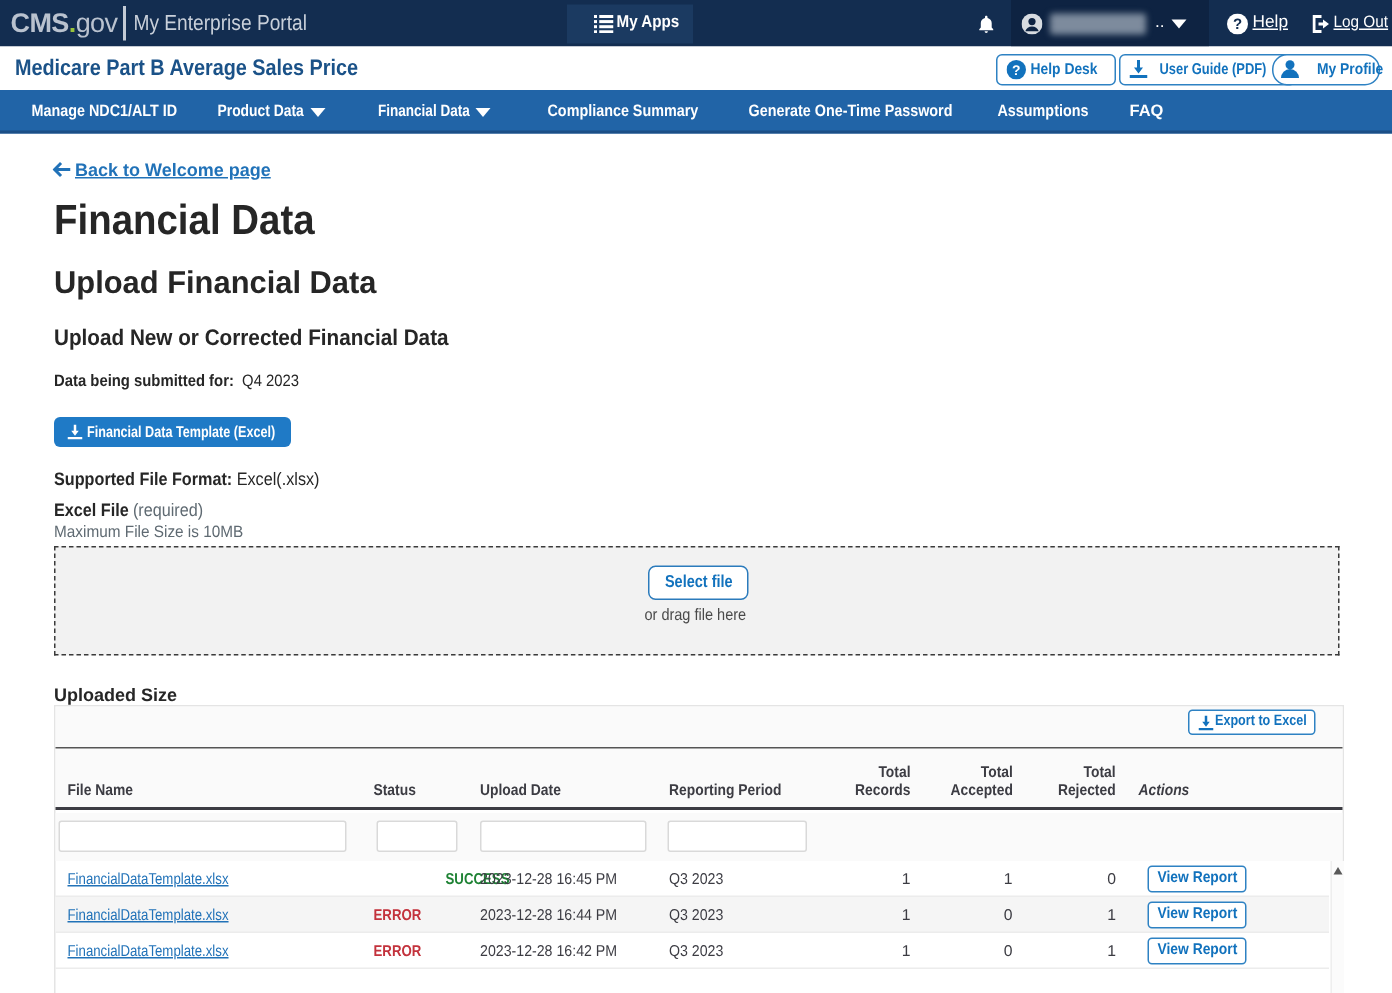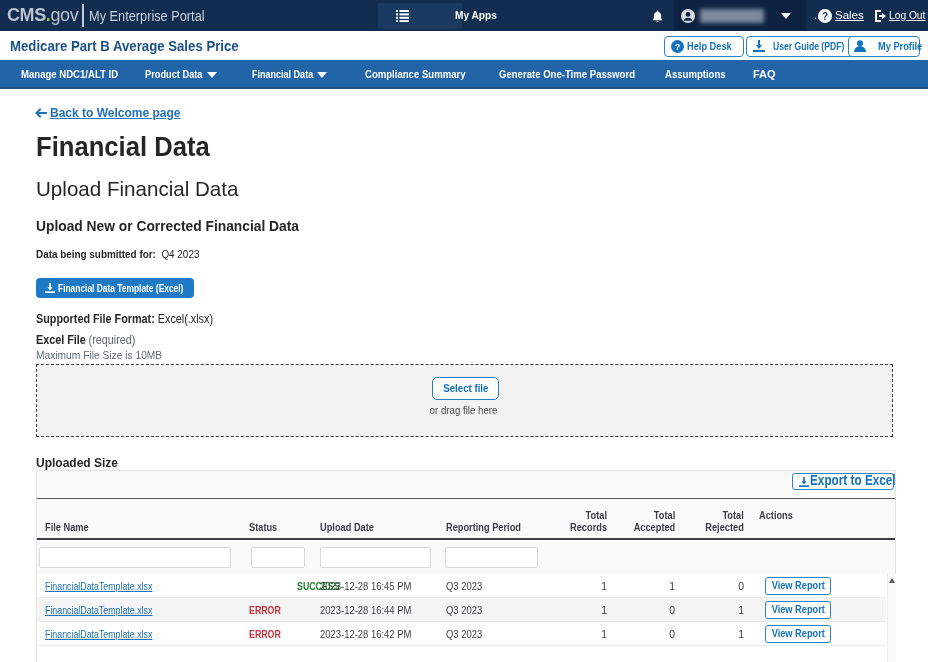--- a/index.html
+++ b/index.html
@@ -10,54 +10,54 @@
   .sc { display:inline-block; transform:scaleX(var(--sx,.88)); transform-origin:50% 50%; white-space:nowrap; }
 
   
   .topbar { position:absolute; left:0; top:0; width:928px; height:31px; background:#132d50; color:#fff; }
   .cmslogo { position:absolute; left:7px; top:5px; font-size:18px; color:#b9c2cf; letter-spacing:-0.4px; }
   .cmslogo b { font-weight:700; }
   .cmslogo .dot { color:#98c23c; font-weight:700; }
   .logosep { position:absolute; left:82px; top:4px; width:2px; height:23px; background:#c3cbd6; }
   .portalname { position:absolute; left:89px; top:8px; font-size:14.5px; font-weight:400; color:#c9d0da; }
   .myapps { position:absolute; left:378px; top:3px; width:84px; height:26px; background:#1b3a61; }
-  .topright { color:#fff; font-size:11.5px; white-space:nowrap;margin-left:44px; }
+  .topright { color:#fff; font-size:11.5px; white-space:nowrap; }
   .usersec { position:absolute; left:674px; top:0; width:132px; height:31px; background:#0e2342; }
   .blurbox { position:absolute; left:700px; top:9px; width:64px; height:14px; background:#7d8b9d; border-radius:2px; filter:blur(2px); }
   .hlink { color:#fff; text-decoration:underline; font-size:11.5px; white-space:nowrap; }
 
   
   .titlebar { position:absolute; left:0; top:31px; width:928px; height:29px; background:#fff; }
   .apptitle { position:absolute; left:10px; top:37px; font-size:15px; font-weight:700; color:#1b5288;text-align:center; }
   .tbtn { position:absolute; height:21px; border:1.5px solid #2e82c3; border-radius:4px; background:#fff; color:#1272bd; font-size:10.5px; font-weight:700; line-height:18px; text-align:left; white-space:nowrap; }
 
   
   .nav { position:absolute; left:0; top:60px; width:928px; height:29px; background:#2164a7; border-bottom:2px solid #1c4f86; }
   .navitem { position:absolute; top:68px; white-space:nowrap; color:#fff; font-size:11px; font-weight:700; }
 
   
   .backlink { position:absolute; left:36px; top:105px; color:#2172b8; font-size:12px; font-weight:700; }
   .h1 { position:absolute; left:36px; top:131px; font-size:28px; font-weight:700; color:#262626; }
-  .h2 { position:absolute; left:36px; top:177px; font-size:21px; font-weight:400; color:#262626; }
+  .h2 { position:absolute; left:36px; top:177px; font-size:21px; font-weight:700; color:#262626; }
   .h3 { position:absolute; left:36px; top:217px; font-size:15px; font-weight:700; color:#262626; }
   .subm { position:absolute; left:36px; top:248px; font-size:11px; color:#262626; }
   .bluebtn { position:absolute; left:36px; top:278px; width:158px; height:20px; background:#1f7ac6; border-radius:4px; color:#fff; font-size:10.5px; font-weight:700; line-height:20px; }
   .sff { position:absolute; left:36px; top:312px; font-size:12px; color:#262626; }
   .excelfile { position:absolute; left:36px; top:333px; font-size:11px; color:#262626; }
   .excelfile .req { color:#5f6a72; font-weight:400; }
   .maxsize { position:absolute; left:36px; top:349px; font-size:11px; color:#5f6a72; }
   .dropzone { position:absolute; left:36px; top:364px; width:857px; height:73px; background:#f2f2f2; border:1px dashed #3b3b3b; }
   .selbtn { position:absolute; left:432px; top:377px; width:67px; height:23px; background:#fff; border:1.5px solid #2b7bbc; border-radius:5px; color:#1272bd; font-size:11.5px; font-weight:700; text-align:center; line-height:20px; }
   .dragtxt { position:absolute; left:0; top:404px; width:928px; text-align:center; font-size:11px; color:#4a4a4a; }
   .upfiles { position:absolute; left:36px; top:456px; font-size:12px; font-weight:700; color:#262626; }
 
   
   .tablewrap { position:absolute; left:36px; top:470px; width:860px; height:200px; border:1px solid #e4e4e4; background:#fff; }
   .toolbar { position:absolute; left:0; top:0; width:858px; height:27px; background:#fafafa; }
-  .exportbtn { position:absolute; left:755px; top:2px; width:102px; height:17px; background:#fff; border:1.5px solid #2e82c3; border-radius:3px; color:#1272bd; font-size:14px; font-weight:700; line-height:13px; text-align:left; white-space:nowrap; }
+  .exportbtn { position:absolute; left:755px; top:2px; width:85px; height:17px; background:#fff; border:1.5px solid #2e82c3; border-radius:3px; color:#1272bd; font-size:10px; font-weight:700; line-height:13px; text-align:left; white-space:nowrap; }
   .thead { position:absolute; left:0; top:27px; width:858px; height:42px; background:#fafafa; border-top:1px solid #555; border-bottom:2px solid #3c3c43; }
   .th { position:absolute; font-size:10.5px; font-weight:700; color:#3c3c43; white-space:nowrap; }
   .filterrow { position:absolute; left:0; top:71px; width:858px; height:32px; background:#fafafa; }
   .finput { position:absolute; top:5px; height:21px; background:#fff; border:1px solid #d9d9d9; border-radius:2px; }
   .trow { position:absolute; left:0; width:849px; height:24px; border-bottom:1px solid #ececec; font-size:10.5px; color:#3c3c43; }
   .trow.alt { background:#f5f5f5; }
   .cell { position:absolute; top:6px; white-space:nowrap; }
   .flink { color:#2172b8; text-decoration:underline; }
   .st-ok { color:#1e8234; font-weight:700;margin-left:48px; }
   .st-err { color:#c3323c; font-weight:700; }
@@ -96,42 +96,42 @@
       <circle cx="7" cy="5.4" r="2.4" fill="#0e2342"></circle>
       <path d="M2.5 11.8a4.8 4.8 0 0 1 9 0z" fill="#0e2342"></path>
     </svg>
   <div class="blurbox"></div>
   <div class="abs topright" style="left:770px;top:9px;">..</div>
   <div class="abs" style="left:781px;top:13px;width:0;height:0;border-left:5px solid transparent;border-right:5px solid transparent;border-top:6px solid #fff;"></div>
   <svg class="abs" style="left:818px;top:9px" width="14" height="14" viewBox="0 0 14 14">
       <circle cx="7" cy="7" r="7" fill="#fff"></circle>
       <text x="7" y="10.6" font-size="10" font-weight="bold" fill="#132d50" text-anchor="middle" font-family="Liberation Sans">?</text>
     </svg>
-  <a class="abs hlink" style="left:835px;top:9px;">Sales</a>
+  <a class="abs hlink" style="left:835px;top:9px;">Help</a>
   <svg class="abs" style="left:875px;top:10px" width="13" height="12" viewBox="0 0 13 12">
       <path fill="#fff" d="M0 0h6v2H2v8h4v2H0zM7 3l4 3-4 3V7H4V5h3z"></path>
     </svg>
   <a class="abs hlink" style="left:889px;top:9px;font-size:11px;"><span class="s" style="--sx:.93;text-decoration:underline;">Log Out</span></a>
 </div>
 
 <div class="titlebar"></div>
 <div class="apptitle"><span class="s" style="--sx:.88">Medicare Part B Average Sales Price</span></div>
 <div class="tbtn" style="left:664px;top:36px;width:80px;padding-left:22px;"><span class="s" style="--sx:.88">Help Desk</span></div>
 <svg class="abs" style="left:671px;top:40px" width="13" height="13" viewBox="0 0 14 14">
     <circle cx="7" cy="7" r="7" fill="#1272bd"></circle>
     <text x="7" y="10.6" font-size="10" font-weight="bold" fill="#fff" text-anchor="middle" font-family="Liberation Sans">?</text>
   </svg>
 <div class="tbtn" style="left:746px;top:36px;width:118px;padding-left:26px;"><span class="s" style="--sx:.82">User Guide (PDF)</span></div>
 <svg class="abs" style="left:753px;top:40px" width="12" height="12" viewBox="0 0 12 12">
     <g fill="#1272bd">
       <path d="M5 0h2v5h2L6 9 3 5h2z"></path>
       <path d="M0 10h12v2H0z"></path>
     </g>
   </svg>
-<div class="tbtn" style="left:848px;top:36px;width:72px;padding-left:29px;"><span class="s" style="--sx:.88">My Profile</span></div>
+<div class="tbtn" style="left:848px;top:36px;width:72px;padding-left:29px;border-radius:10px;"><span class="s" style="--sx:.88">My Profile</span></div>
 <svg class="abs" style="left:854px;top:40px" width="12" height="12" viewBox="0 0 12 12">
     <g fill="#1272bd">
       <circle cx="6" cy="3.2" r="3"></circle>
       <path d="M0 12a6 6 0 0 1 12 0z"></path>
     </g>
   </svg>
 
 <div class="nav"></div>
 <div class="navitem" style="left:21px;"><span class="s" style="--sx:.87">Manage NDC1/ALT ID</span></div>
 <div class="navitem" style="left:145px;"><span class="s" style="--sx:.84">Product Data</span></div>
@@ -182,21 +182,21 @@
       </g>
     </svg>
   <div class="thead"></div>
   <div class="th" style="left:8px;top:50px;"><span class="s">File Name</span></div>
   <div class="th" style="left:212px;top:50px;"><span class="s">Status</span></div>
   <div class="th" style="left:283px;top:50px;"><span class="s">Upload Date</span></div>
   <div class="th" style="left:409px;top:50px;"><span class="s">Reporting Period</span></div>
   <div class="th" style="right:288px;top:38px;text-align:right;"><span class="s" style="transform-origin:100% 50%;">Total<br>Records</span></div>
   <div class="th" style="right:220px;top:38px;text-align:right;"><span class="s" style="transform-origin:100% 50%;">Total<br>Accepted</span></div>
   <div class="th" style="right:151px;top:38px;text-align:right;"><span class="s" style="transform-origin:100% 50%;">Total<br>Rejected</span></div>
-  <div class="th" style="left:722px;top:38px;"><span class="s">Actions</span></div>
+  <div class="th" style="left:722px;top:50px;font-style:italic;"><span class="s">Actions</span></div>
   <div class="filterrow"></div>
   <div class="finput" style="left:2px;top:76px;width:192px;"></div>
   <div class="finput" style="left:214px;top:76px;width:54px;"></div>
   <div class="finput" style="left:283px;top:76px;width:111px;"></div>
   <div class="finput" style="left:408px;top:76px;width:93px;"></div>
 
   <div class="trow" style="top:103px;">
     <div class="cell" style="left:8px;"><a class="flink s" style="--sx:.84;text-decoration:underline;">FinancialDataTemplate.xlsx</a></div>
     <div class="cell st-ok" style="left:212px;"><span class="s" style="--sx:.84">SUCCESS</span></div>
     <div class="cell" style="left:283px;"><span class="s" style="--sx:.9">2023-12-28 16:45 PM</span></div>

